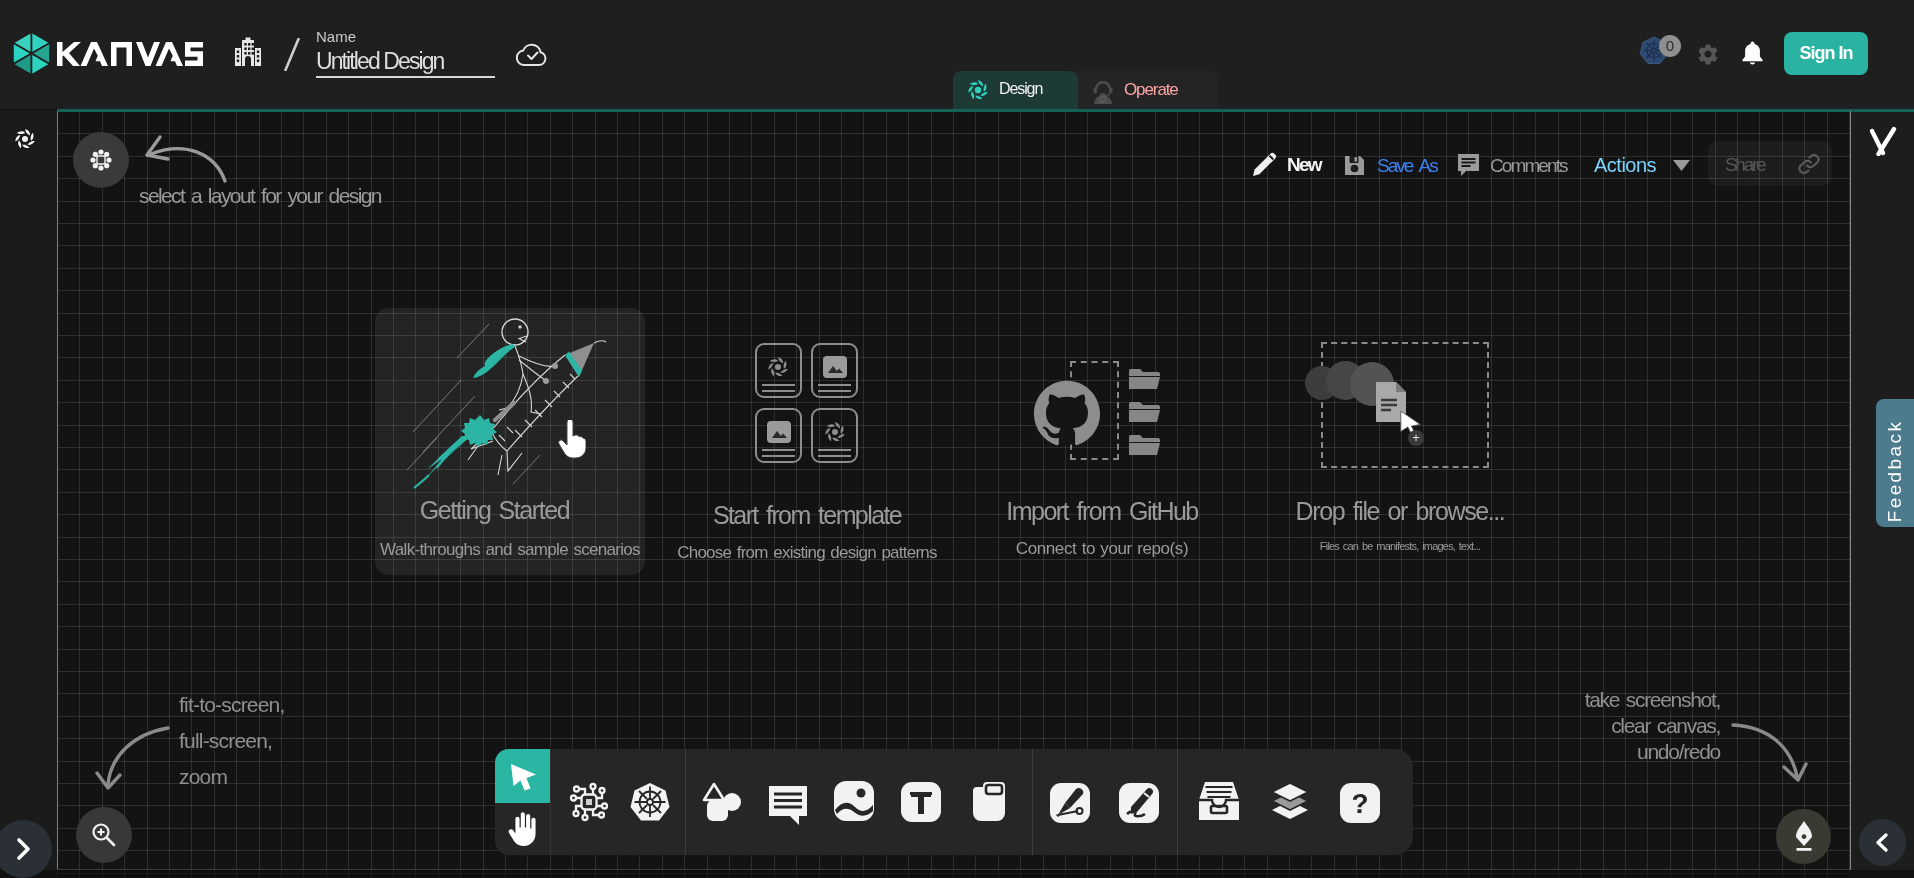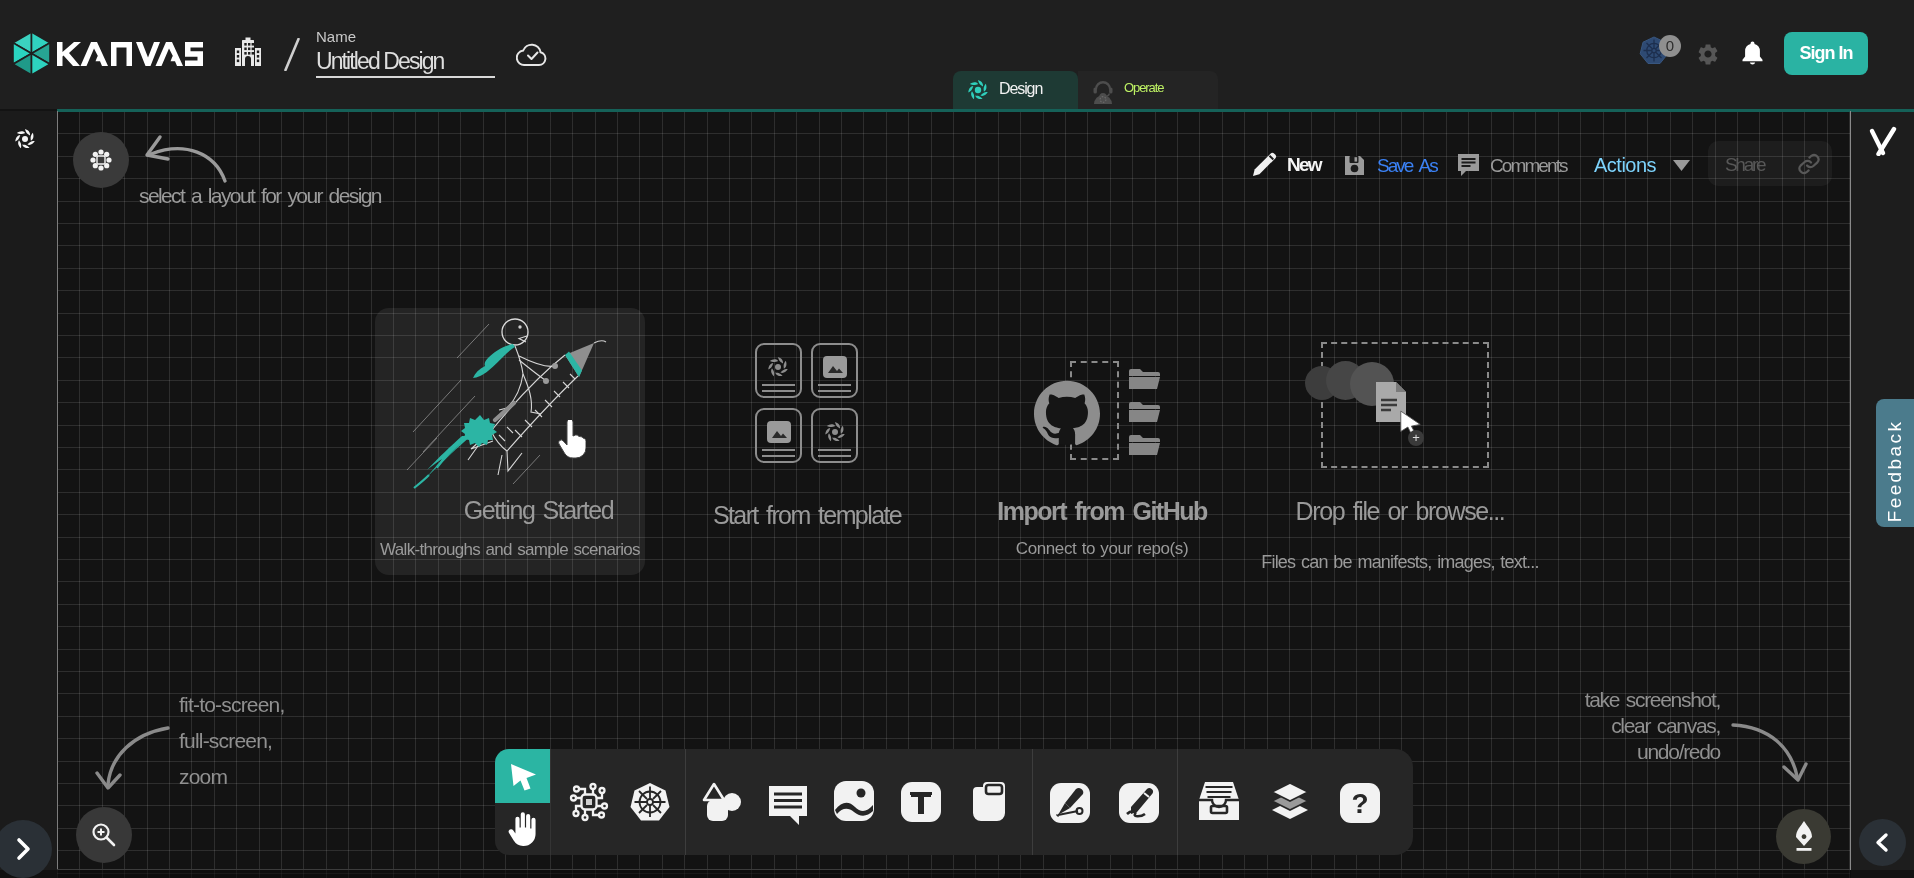--- a/index.html
+++ b/index.html
@@ -140,21 +140,21 @@
     <g fill="#4d4d4d">
       <path d="M5 12 a8 8 0 0 1 16 0 l-2 .5 a6 6 0 0 0 -12 0 Z"></path>
       <rect x="3.5" y="10.5" width="3.4" height="6" rx="1.6"></rect>
       <rect x="19.1" y="10.5" width="3.4" height="6" rx="1.6"></rect>
       <path d="M20 16.5 c0 2.5-2.5 3.6-5 3.6 l0 -1.5 c2 0 3.5-.8 3.5-2.1 Z"></path>
       <circle cx="13" cy="19.5" r="3.6"></circle>
       <path d="M4 27 a9 9 0 0 1 18 0 Z"></path>
     </g>
     <circle cx="13" cy="22.5" r="2.9" fill="none" stroke="#6a6a6a" stroke-width="1.2" stroke-dasharray="1.6 1.4"></circle>
   </svg>
-  <div class="abs" style="left:1124px; top:80px; font-size:13px; letter-spacing:-1.1px; color:#bef264;">Operate</div>
+  <div class="abs" style="left:1124px; top:80px; font-size:17px; letter-spacing:-1.1px; color:#fca5a5;">Operate</div>
 
   <svg class="abs" style="left:1639px; top:36px;" width="30" height="31" viewBox="0 0 30 31">
     <polygon points="15,1 26,6.2 28.8,17.8 21,27.5 9,27.5 1.2,17.8 4,6.2" fill="#2e4a73" stroke="#38567f" stroke-width="1"></polygon>
     <g stroke="#1d2f4e" stroke-width="1.3" fill="none">
       <circle cx="15" cy="14.5" r="7.2"></circle>
       <circle cx="15" cy="14.5" r="2.2"></circle>
       <path d="M15 3.5 V12.2 M15 17 V25.5 M4.5 14.5 H12.7 M17.3 14.5 H25.5 M7.5 7 l5.5 5.5 M22.5 7 l-5.5 5.5 M7.5 22 l5.5-5.5 M22.5 22 l-5.5-5.5"></path>
     </g>
   </svg>
   <div class="abs" style="left:1659px; top:35px; width:22px; height:22px; border-radius:50%; background:#8f8f8f; color:#2c2c2c; font-size:15px; text-align:center; line-height:22px;">0</div>
@@ -332,21 +332,21 @@
     <path d="M100 108 L119 91" stroke="#8f8f8f" stroke-width="4.2" stroke-linecap="round"></path>
 
     <path d="M85 103 l4 5 5 -2 1 5 5 1 -2 5 4 3 -5 3 1 5 -5 0 -1 5 -5 -2 -3 4 -4 -4 -5 2 -1 -5 -5 -1 1 -5 -4 -3 4 -3 -1 -5 5 0 1 -5 5 2 Z" fill="#2cb5a4"></path>
     <path d="M76 124 C64 134 48 149 31 166 C38 158 43 152 47 147 C42 150 37 154 32 158 C43 146 57 133 67 124 Z" fill="#2cb5a4"></path>
     <path d="M34 163 C29 168 24 172 19 176" stroke="#2cb5a4" stroke-width="2.2"></path>
     <path d="M70 127 C60 136 50 146 42 156" stroke="#2cb5a4" stroke-width="1.4"></path>
   </svg>
   <svg class="abs" style="left:556px; top:420px;" width="30" height="40" viewBox="0 0 30 40">
     <path fill="#fff" stroke="#444" stroke-width="1" d="M11 2 a3 3 0 0 1 6 0 v14 l2.5-1 a3 3 0 0 1 3.2 1.2 l1.6 0.4 a3 3 0 0 1 3 1.6 l1.4 0.6 a2.6 2.6 0 0 1 1.3 2.4 V28 a10 10 0 0 1-10 10 h-3 a10 10 0 0 1-8.5-4.8 L3 24 a2.6 2.6 0 0 1 4.4-2.8 L11 25 Z"></path>
   </svg>
-  <div class="abs" style="left:375px; top:496px; width:239px; text-align:center; font-size:25px; letter-spacing:-1.4px; word-spacing:2.5px; color:#9a9a9a;margin-left:44px;">Getting Started</div>
+  <div class="abs" style="left:375px; top:496px; width:239px; text-align:center; font-size:25px; letter-spacing:-1.4px; word-spacing:2.5px; color:#9a9a9a;">Getting Started</div>
   <div class="abs" style="left:310px; top:540px; width:400px; text-align:center; font-size:17px; letter-spacing:-0.7px; word-spacing:1.5px; color:#9a9a9a;">Walk‑throughs and sample scenarios</div>
 
   <div class="tile" style="left:755px; top:343px;"></div>
   <div class="tile" style="left:811px; top:343px;"></div>
   <div class="tile" style="left:755px; top:408px;"></div>
   <div class="tile" style="left:811px; top:408px;"></div>
   <svg class="abs" style="left:766px; top:355px;" width="24" height="24" viewBox="0 0 24 24">
       <use href="#spiralgray"></use>
     </svg>
   <svg class="abs" style="left:822px; top:354px;" width="26" height="26" viewBox="0 0 26 26">
@@ -386,53 +386,54 @@
         <rect x="1" y="2" width="24" height="22" rx="4" fill="#9a9a9a"></rect>
         <path d="M6 19 l5-7 4 5 2-2.5 4 4.5 Z" fill="#2a2a2a"></path>
       </g>
     </defs>
   </svg>
   <div class="tlines" style="left:762px; top:384px;"></div>
   <div class="tlines" style="left:818px; top:384px;"></div>
   <div class="tlines" style="left:762px; top:449px;"></div>
   <div class="tlines" style="left:818px; top:449px;"></div>
   <div class="abs" style="left:657px; top:501px; width:300px; text-align:center; font-size:25px; letter-spacing:-1.6px; word-spacing:3px; color:#9a9a9a;">Start from template</div>
+  <div class="abs" style="left:607px; top:543px; width:400px; text-align:center; font-size:17px; letter-spacing:-0.75px; word-spacing:1.5px; color:#9a9a9a;">Choose from existing design patterns</div>
 
   <div class="abs" style="left:1070px; top:361px; width:49px; height:99px; border:2px dashed #8a8a8a;"></div>
   <svg class="abs" style="left:1034px; top:380px;" width="66" height="66" viewBox="0 0 24 24">
     <circle cx="12" cy="12" r="11.6" fill="#151515"></circle>
     <path fill="#8d8d8d" d="M12 .297c-6.63 0-12 5.373-12 12 0 5.303 3.438 9.8 8.205 11.385.6.113.82-.258.82-.577 0-.285-.01-1.04-.015-2.04-3.338.724-4.042-1.61-4.042-1.61C4.422 18.07 3.633 17.7 3.633 17.7c-1.087-.744.084-.729.084-.729 1.205.084 1.838 1.236 1.838 1.236 1.07 1.835 2.809 1.305 3.495.998.108-.776.417-1.305.76-1.605-2.665-.3-5.466-1.332-5.466-5.93 0-1.31.465-2.38 1.235-3.22-.135-.303-.54-1.523.105-3.176 0 0 1.005-.322 3.3 1.23.96-.267 1.98-.399 3-.405 1.02.006 2.04.138 3 .405 2.28-1.552 3.285-1.23 3.285-1.23.645 1.653.24 2.873.12 3.176.765.84 1.23 1.91 1.23 3.22 0 4.61-2.805 5.625-5.475 5.92.42.36.81 1.096.81 2.22 0 1.606-.015 2.896-.015 3.286 0 .315.21.69.825.57C20.565 22.092 24 17.592 24 12.297c0-6.627-5.373-12-12-12"></path>
   </svg>
   <svg class="abs" style="left:1128px; top:366px;" width="34" height="92" viewBox="0 0 34 92">
     <g fill="#868686">
       <path d="M1 5 a2 2 0 0 1 2-2 h9 l3 3 h15 a2 2 0 0 1 2 2 v2 H1 Z M1 11 h31 l-3 12 H1 Z"></path>
       <path d="M1 38 a2 2 0 0 1 2-2 h9 l3 3 h15 a2 2 0 0 1 2 2 v2 H1 Z M1 44 h31 l-3 12 H1 Z"></path>
       <path d="M1 71 a2 2 0 0 1 2-2 h9 l3 3 h15 a2 2 0 0 1 2 2 v2 H1 Z M1 77 h31 l-3 12 H1 Z"></path>
     </g>
   </svg>
-  <div class="abs" style="left:952px; top:497px; width:300px; text-align:center; font-size:25px; letter-spacing:-1.5px; word-spacing:3px; color:#9a9a9a;font-weight:bold;">Import from GitHub</div>
+  <div class="abs" style="left:952px; top:497px; width:300px; text-align:center; font-size:25px; letter-spacing:-1.5px; word-spacing:3px; color:#9a9a9a;">Import from GitHub</div>
   <div class="abs" style="left:952px; top:539px; width:300px; text-align:center; font-size:17px; letter-spacing:-0.4px; word-spacing:1px; color:#9a9a9a;">Connect to your repo(s)</div>
 
   <div class="abs" style="left:1321px; top:342px; width:168px; height:126px; border:2px dashed #8a8a8a;"></div>
   <div class="abs" style="left:1305px; top:366px; width:34px; height:34px; border-radius:50%; background:#3d3d3d;"></div>
   <div class="abs" style="left:1326px; top:361px; width:39px; height:39px; border-radius:50%; background:#464646;"></div>
   <div class="abs" style="left:1350px; top:362px; width:44px; height:44px; border-radius:50%; background:#535353;"></div>
   <svg class="abs" style="left:1374px; top:380px;" width="34" height="44" viewBox="0 0 34 44">
     <path fill="#a9a9a9" d="M2 2 h20 l10 10 v30 H2 Z"></path>
     <path fill="#7a7a7a" d="M22 2 l10 10 h-10 Z"></path>
     <g stroke="#3a3a3a" stroke-width="2.4">
         <path d="M7 20 h16 M7 25 h16 M7 30 h10"></path>
       </g>
   </svg>
   <svg class="abs" style="left:1399px; top:410px;" width="23" height="27" viewBox="0 0 26 30">
     <path fill="#fff" stroke="#555" stroke-width="1" d="M2 1 L24 16 14 18 20 29 15 29 10 19 2 24 Z"></path>
   </svg>
   <div class="abs" style="left:1408px; top:430px; width:16px; height:16px; border-radius:50%; background:#3a3a3a; color:#ddd; font-size:13px; line-height:15px; text-align:center;">+</div>
   <div class="abs" style="left:1250px; top:497px; width:300px; text-align:center; font-size:25px; letter-spacing:-1.4px; word-spacing:3px; color:#9a9a9a;">Drop file or browse...</div>
-  <div class="abs" style="left:1200px; top:540px; width:400px; text-align:center; font-size:18px; letter-spacing:-0.8px; word-spacing:1.5px; color:#9a9a9a;margin-top:12px;">Files can be manifests, images, text...</div>
+  <div class="abs" style="left:1200px; top:540px; width:400px; text-align:center; font-size:11px; letter-spacing:-0.8px; word-spacing:1.5px; color:#9a9a9a;">Files can be manifests, images, text...</div>
 
   <div class="abs" style="left:495px; top:749px; width:918px; height:106px; background:#262626; border-radius:14px 18px 18px 14px;"></div>
   <div class="abs" style="left:495px; top:749px; width:55px; height:54px; background:#2bb5a3; border-radius:14px 0 0 0;"></div>
   <svg class="abs" style="left:507px; top:761px;" width="32" height="32" viewBox="0 0 32 32">
     <path fill="#fff" d="M4 3 L29 13.5 19.5 17 23.5 27.5 17.5 29.5 13.5 19.5 6.5 25 Z"></path>
   </svg>
   <svg class="abs" style="left:506px; top:810px;" width="33" height="37" viewBox="0 0 30 34">
     <path fill="#fff" d="M8.5 8 a1.9 1.9 0 0 1 3.8 0 V16 h1.1 V4 a1.9 1.9 0 0 1 3.8 0 V16 h1.1 V5.5 a1.9 1.9 0 0 1 3.8 0 V17 h1.1 V9 a1.9 1.9 0 0 1 3.8 0 V22 a11 11 0 0 1-11 11 h-0.5 a10 10 0 0 1-8.6-4.9 L2.5 21 a2.3 2.3 0 0 1 3.9-2.4 L8.5 21.5 Z"></path>
   </svg>
   <div class="abs" style="left:550px; top:749px; width:1px; height:106px; background:#343434;"></div>

